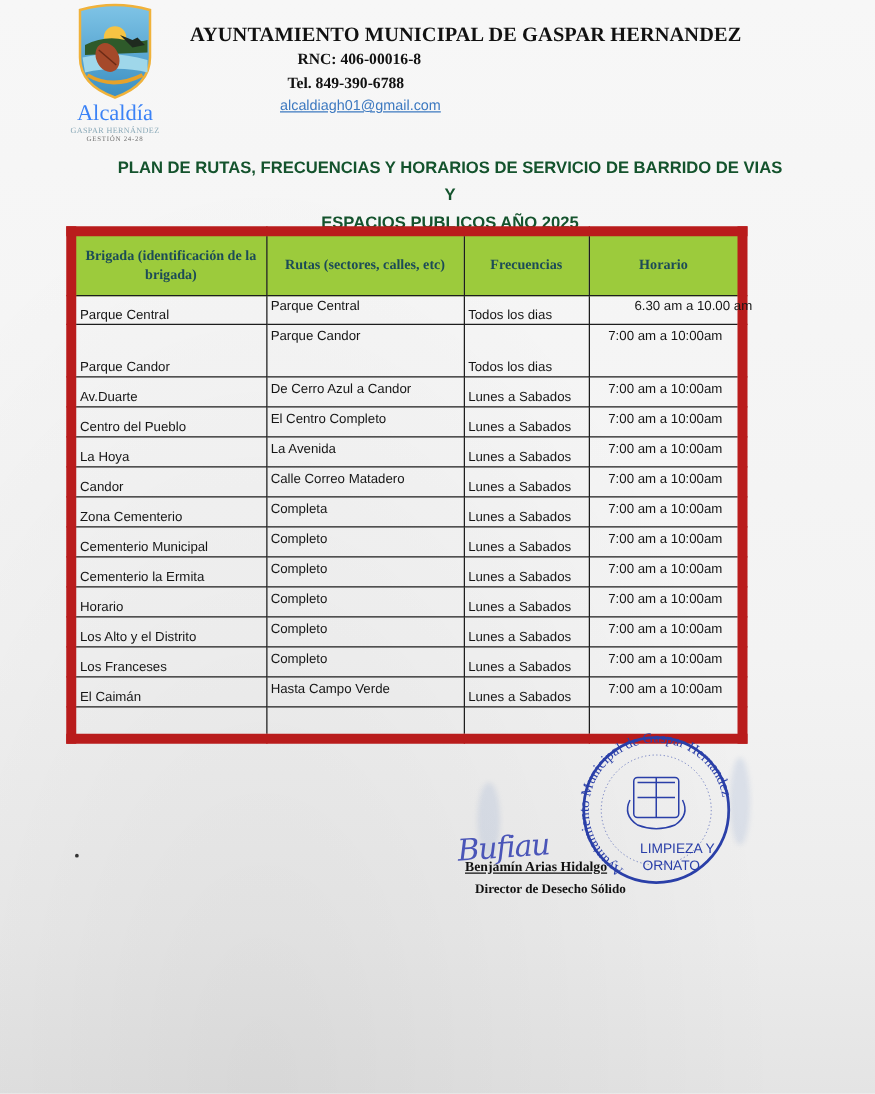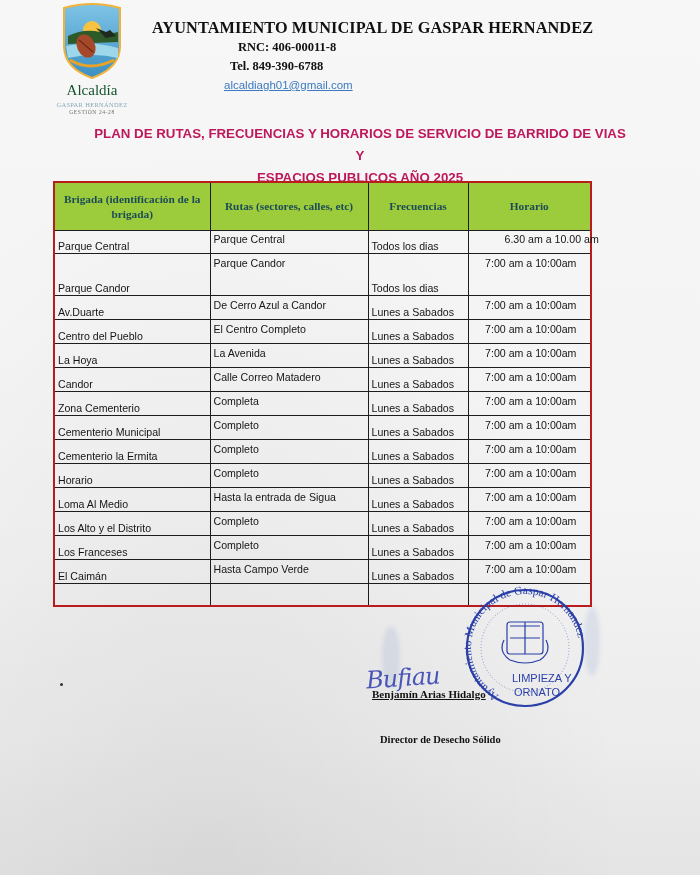--- a/index.html
+++ b/index.html
@@ -13,21 +13,21 @@
   .page-shadow {
     position:absolute; left:0; top:0; width:700px; height:875px;
     background: radial-gradient(ellipse at 30% 100%, rgba(0,0,0,0.06), rgba(0,0,0,0) 60%);
     pointer-events:none;
   }
   
   .logo { position:absolute; left:54px; top:2px; width:76px; height:116px; }
   .logo svg { position:absolute; left:6px; top:0; }
   .logo-text {
     position:absolute; left:0; top:78px; width:76px; text-align:center;
-    font-family:"Liberation Serif", serif; color:#14532d; font-size:15px; line-height:21px;
+    font-family:"Liberation Serif", serif; color:#3b82f6; font-size:18px; line-height:21px;
   }
   .logo-sub {
     position:absolute; left:0; top:99px; width:76px; text-align:center;
     font-family:"Liberation Serif", serif; color:#8aa9b8; font-size:6.5px; letter-spacing:0.3px;
   }
   .logo-sub2 {
     position:absolute; left:0; top:107px; width:76px; text-align:center;
     font-family:"Liberation Serif", serif; color:#6f6f6f; font-size:5.5px; letter-spacing:0.6px;
   }
   
@@ -37,27 +37,27 @@
   }
   .rnc { position:absolute; left:238px; top:40px; font-family:"Liberation Serif", serif; font-weight:bold; font-size:12.5px; }
   .tel { position:absolute; left:230px; top:59px; font-family:"Liberation Serif", serif; font-weight:bold; font-size:12.5px; }
   .email {
     position:absolute; left:224px; top:79px; font-family:"Liberation Sans", sans-serif; font-size:11.5px;
     color:#3d79c0; text-decoration:underline;
   }
   
   .title {
     position:absolute; left:90px; top:123px; width:540px; text-align:center;
-    font-family:"Liberation Sans", sans-serif; font-weight:bold; font-size:13.3px; line-height:22px; color:#be185d;
+    font-family:"Liberation Sans", sans-serif; font-weight:bold; font-size:13.3px; line-height:22px; color:#14532d;
   }
   
   table.routes {
     position:absolute; left:53px; top:181px; width:537px;
     border-collapse:collapse; table-layout:fixed;
-    border:2px solid #b91c1c;
+    border:8px solid #b91c1c;
   }
   table.routes col.c1 { width:156px; }
   table.routes col.c2 { width:158px; }
   table.routes col.c3 { width:100px; }
   table.routes col.c4 { width:123px; }
   table.routes th, table.routes td { border:1.2px solid #1d1d1d; padding:0 0 0 3px; }
   table.routes th {
     background:#9ccb3c; color:#1c4b57;
     font-family:"Liberation Serif", serif; font-weight:bold; font-size:11.3px; line-height:15px;
     text-align:center; height:47px; padding:0 4px;
@@ -75,21 +75,21 @@
   .signature-scrawl {
     position:absolute; left:366px; top:664px; font-family:"DejaVu Serif", serif; font-style:italic;
     font-size:24px; color:#4a55b8; letter-spacing:-1px; transform:rotate(-4deg);
   }
   .signer {
     position:absolute; left:372px; top:688px;
     font-family:"Liberation Serif", serif; font-weight:bold; font-size:11px; text-decoration:underline;
   }
   .signer-title {
     position:absolute; left:380px; top:706px;
-    font-family:"Liberation Serif", serif; font-weight:bold; font-size:10.5px;margin-top:28px;
+    font-family:"Liberation Serif", serif; font-weight:bold; font-size:10.5px;
   }
   .stamp { position:absolute; left:452px; top:586px; width:146px; height:128px; }
   .stamp-smudge {
     position:absolute; border-radius:50%;
     background:rgba(120,150,200,0.18); filter:blur(2px);
   }
   .dot { position:absolute; left:60px; top:683px; width:3px; height:3px; background:#333; border-radius:50%; }
 </style>
 </head>
 <body>
@@ -112,21 +112,21 @@
     <ellipse cx="26" cy="44" rx="9" ry="12" fill="#a5492a" transform="rotate(-25 26 44)"></ellipse>
     <path d="M19 38 q7 6 14 12" stroke="#6b2a16" stroke-width="1.2" fill="none"></path>
     <path d="M10 58 Q30 70 54 58" stroke="#e6a22a" stroke-width="3" fill="none"></path>
   </svg>
   <div class="logo-text">Alcaldía</div>
   <div class="logo-sub">GASPAR HERNÁNDEZ</div>
   <div class="logo-sub2">GESTIÓN 24-28</div>
 </div>
 
 <div class="org-name">AYUNTAMIENTO MUNICIPAL DE GASPAR HERNANDEZ</div>
-<div class="rnc">RNC: 406-00011-8</div>
+<div class="rnc">RNC: 406-00016-8</div>
 <div class="tel">Tel. 849-390-6788</div>
 <div class="email">alcaldiagh01@gmail.com</div>
 
 <div class="title">
   <div>PLAN DE RUTAS, FRECUENCIAS Y HORARIOS DE SERVICIO DE BARRIDO DE VIAS Y</div>
   <div>ESPACIOS PUBLICOS AÑO 2025</div>
 </div>
 
 <table class="routes">
   <colgroup>
@@ -198,26 +198,20 @@
         <td>Lunes a Sabados</td>
         <td class="time">7:00 am a 10:00am</td>
       </tr>
       <tr>
         <td>Horario</td>
         <td class="route">Completo</td>
         <td>Lunes a Sabados</td>
         <td class="time">7:00 am a 10:00am</td>
       </tr>
       <tr>
-        <td>Loma Al Medio</td>
-        <td class="route">Hasta la entrada de Sigua</td>
-        <td>Lunes a Sabados</td>
-        <td class="time">7:00 am a 10:00am</td>
-      </tr>
-      <tr>
         <td>Los Alto y el Distrito</td>
         <td class="route">Completo</td>
         <td>Lunes a Sabados</td>
         <td class="time">7:00 am a 10:00am</td>
       </tr>
       <tr>
         <td>Los Franceses</td>
         <td class="route">Completo</td>
         <td>Lunes a Sabados</td>
         <td class="time">7:00 am a 10:00am</td>

